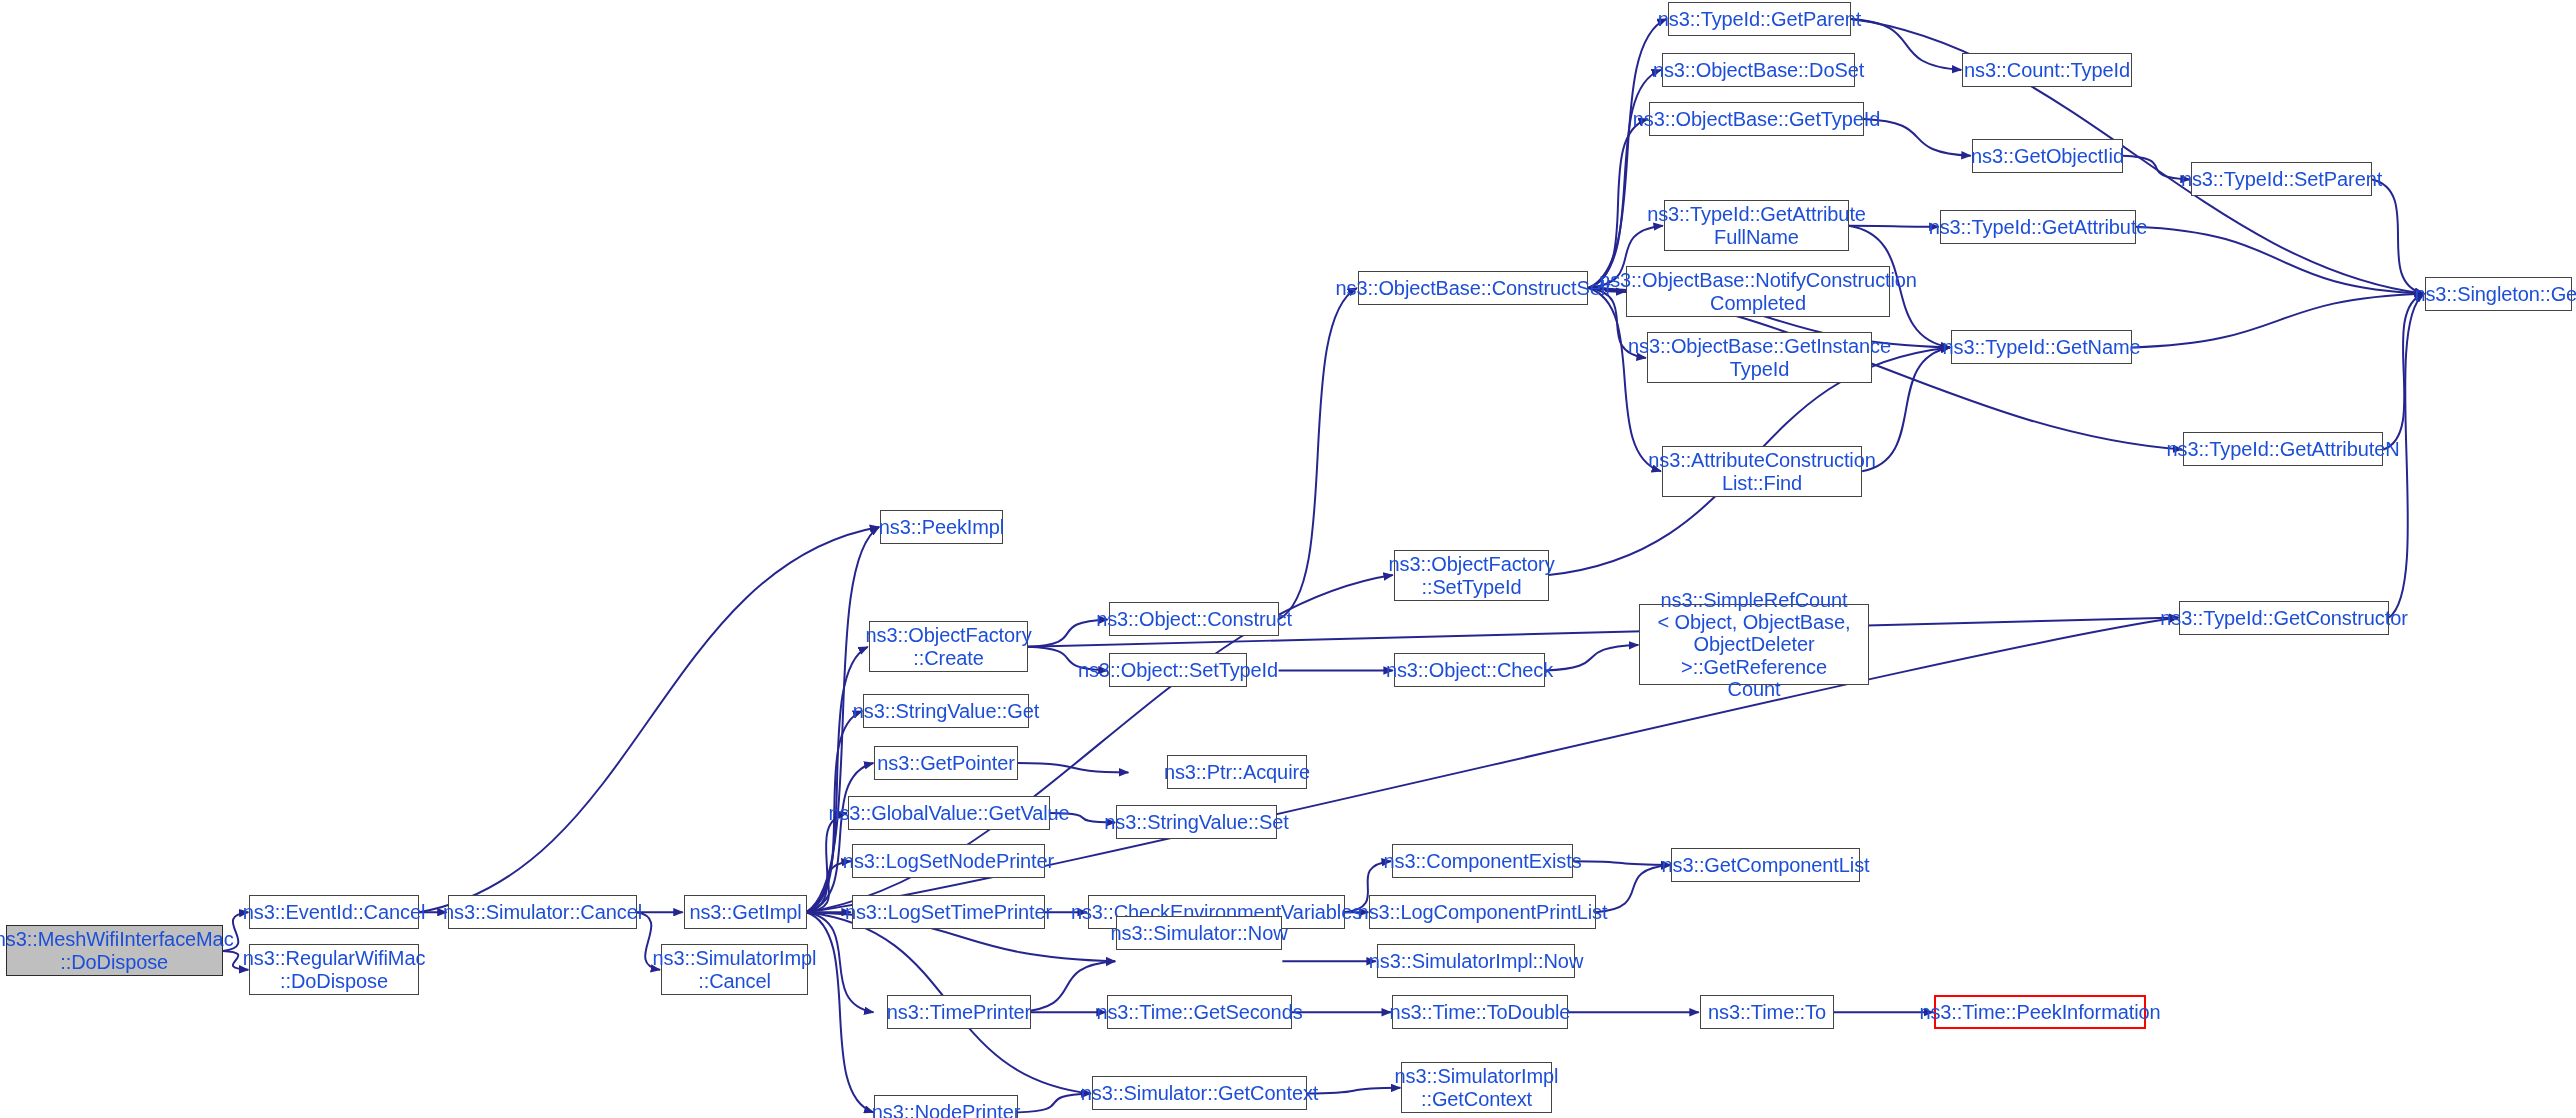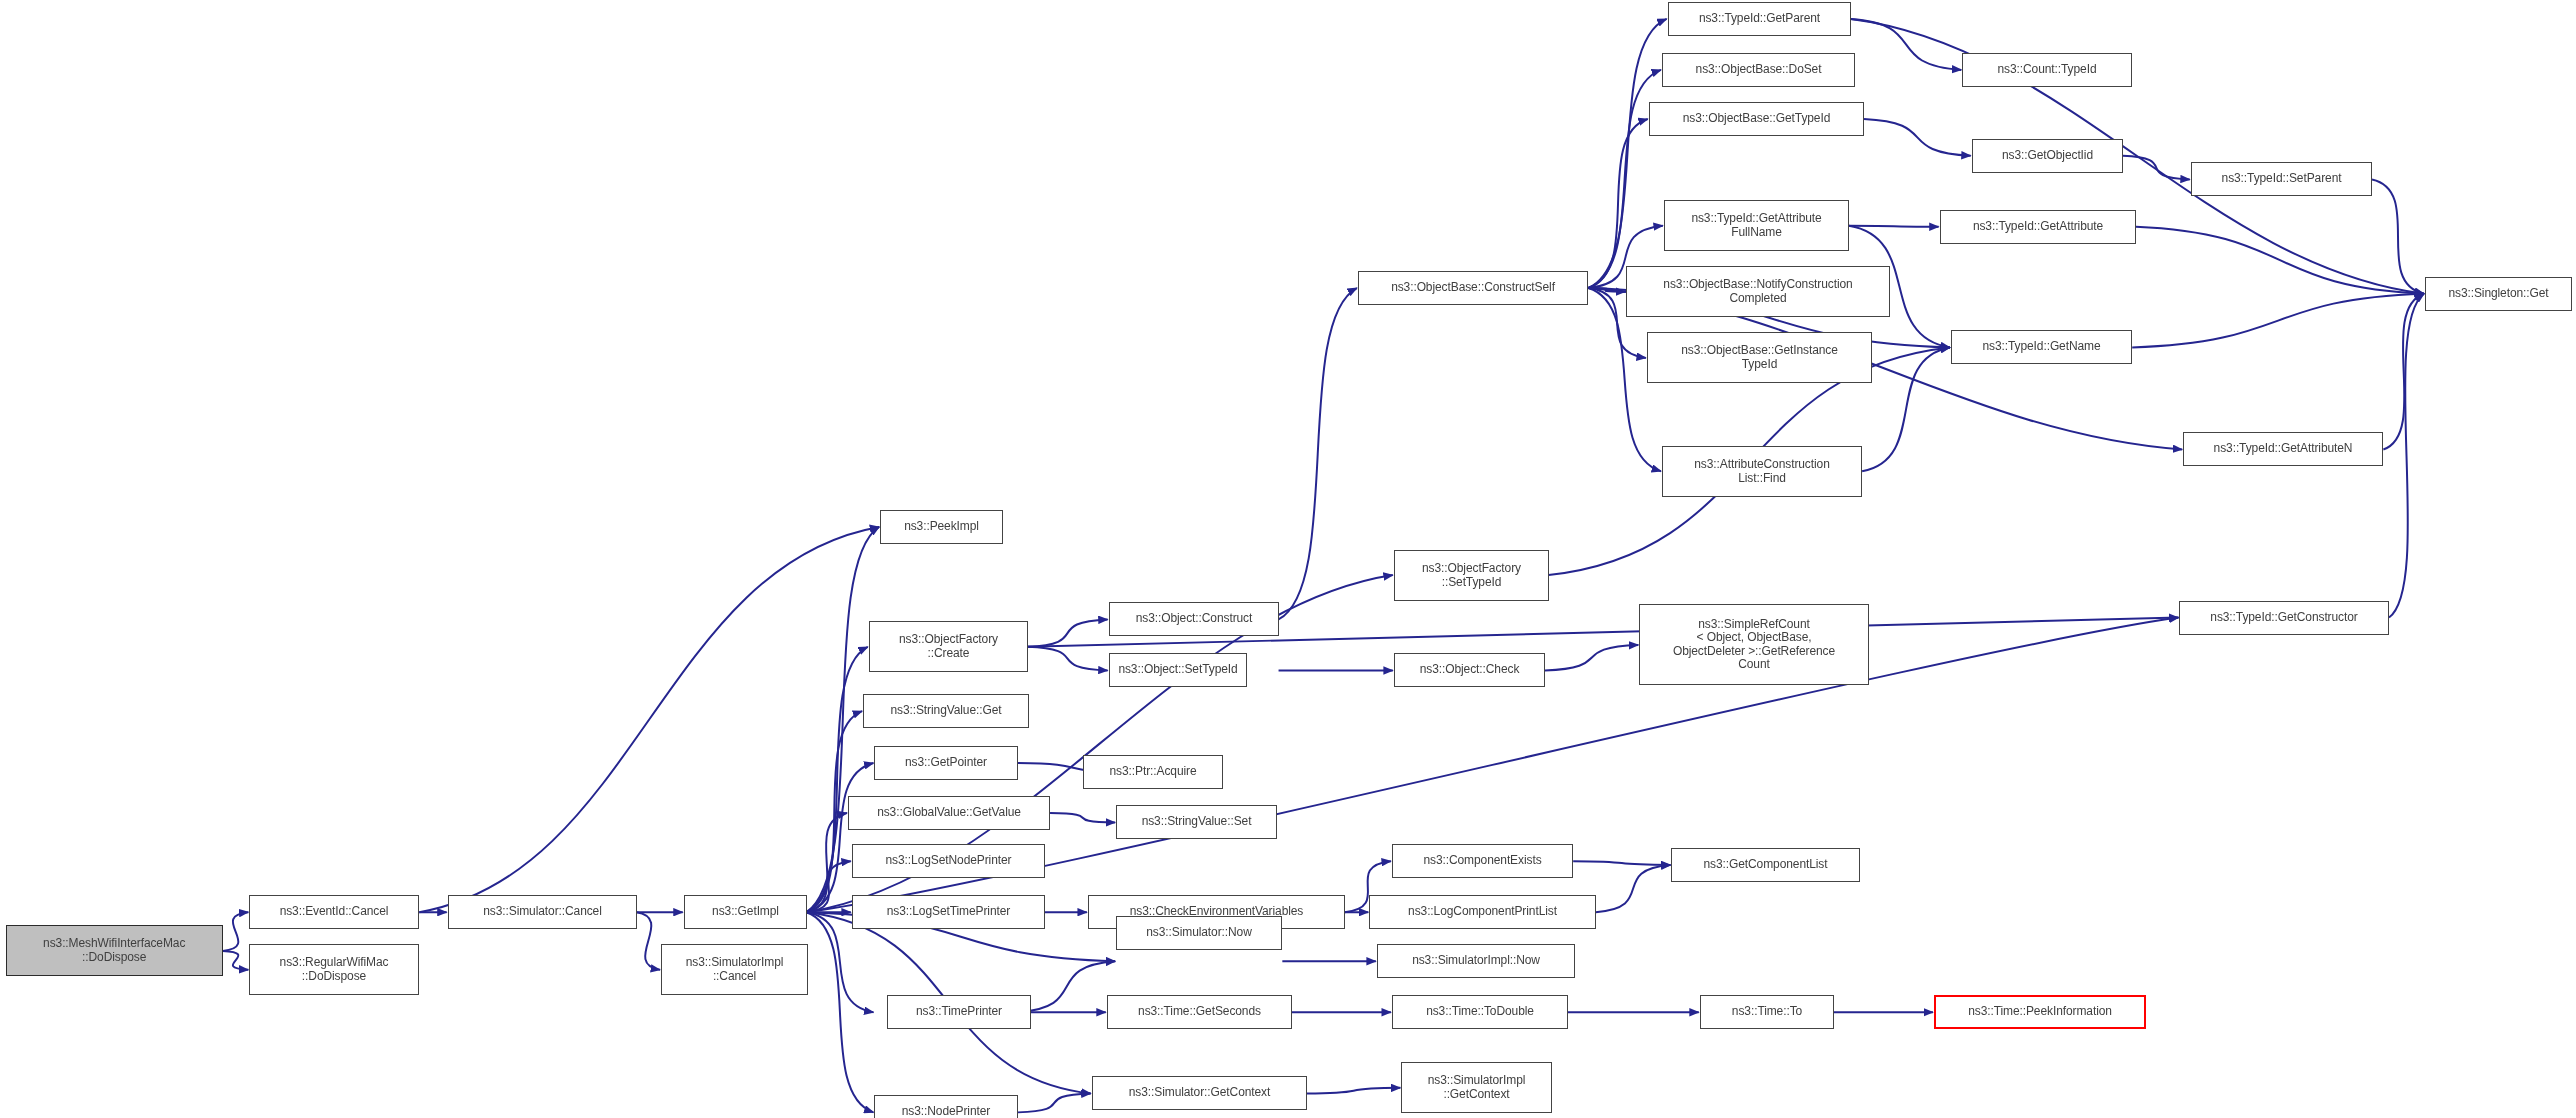--- a/index.html
+++ b/index.html
@@ -1,21 +1,21 @@
 <!DOCTYPE html>
 <html style="font-size:15px"><head>
 <meta charset="utf-8">
 <style>
   html,body{margin:0;padding:0;background:#ffffff;}
   #canvas{position:relative;width:2576px;height:1119px;background:#ffffff;
           font-family:"Liberation Sans","DejaVu Sans",sans-serif;overflow:hidden;}
   svg#edges{position:absolute;left:0;top:0;width:2576px;height:1119px;}
   .node{position:absolute;box-sizing:border-box;display:flex;align-items:center;
         justify-content:center;text-align:center;background:#ffffff;
-        border:1.5px solid #444444;color:#404040;font-size:12px;line-height:1.12;
+        border:1.5px solid #444444;color:#1d4ed8;font-size:20px;line-height:1.12;
         letter-spacing:-0.1px;white-space:pre-line;padding:0 4.7px;}
   .node.root{background:#bfbfbf;border-color:#2b2b2b;}
   .node.hot{border:2.1px solid #ff0000;}
 </style>
 </head>
 <body>
 
 <div id="canvas">
   <svg id="edges" viewBox="0 0 2728 1185" xmlns="http://www.w3.org/2000/svg">
     <defs>
@@ -104,21 +104,21 @@
       <div class="node" style="left: 863px; top: 694px; width: 166px; height: 34px;">ns3::StringValue::Get</div>
       <div class="node" style="left: 874px; top: 746px; width: 144px; height: 34px;">ns3::GetPointer</div>
       <div class="node" style="left: 848px; top: 796px; width: 202px; height: 34px;">ns3::GlobalValue::GetValue</div>
       <div class="node" style="left: 852px; top: 844px; width: 193px; height: 34px;">ns3::LogSetNodePrinter</div>
       <div class="node" style="left: 852px; top: 895px; width: 193px; height: 34px;">ns3::LogSetTimePrinter</div>
       <div class="node" style="left: 874px; top: 995px; width: 144px; height: 34px; margin-left: 13px;">ns3::TimePrinter</div>
       <div class="node" style="left: 874px; top: 1095px; width: 144px; height: 34px;">ns3::NodePrinter</div>
       <div class="node" style="left: 1358px; top: 271px; width: 230px; height: 34px;">ns3::ObjectBase::ConstructSelf</div>
       <div class="node" style="left: 1109px; top: 602px; width: 170px; height: 34px;">ns3::Object::Construct</div>
       <div class="node" style="left: 1109px; top: 653px; width: 138px; height: 34px;">ns3::Object::SetTypeId</div>
-      <div class="node" style="left: 1083px; top: 755px; width: 140px; height: 34px;">ns3::Ptr::Acquire</div>
+      <div class="node" style="left: 1167px; top: 755px; width: 140px; height: 34px;">ns3::Ptr::Acquire</div>
       <div class="node" style="left: 1116px; top: 805px; width: 161px; height: 34px;">ns3::StringValue::Set</div>
       <div class="node" style="left: 1088px; top: 895px; width: 257px; height: 34px;">ns3::CheckEnvironmentVariables</div>
       <div class="node" style="left: 1116px; top: 916px; width: 166px; height: 34px;">ns3::Simulator::Now</div>
       <div class="node" style="left: 1107px; top: 995px; width: 185px; height: 34px;">ns3::Time::GetSeconds</div>
       <div class="node" style="left: 1092px; top: 1076px; width: 215px; height: 34px;">ns3::Simulator::GetContext</div>
       <div class="node" style="left: 1394px; top: 550px; width: 155px; height: 51px;">ns3::ObjectFactory
 ::SetTypeId</div>
       <div class="node" style="left: 1394px; top: 653px; width: 151px; height: 34px;">ns3::Object::Check</div>
       <div class="node" style="left: 1639px; top: 604px; width: 230px; height: 81px;">ns3::SimpleRefCount
 &lt; Object, ObjectBase,

